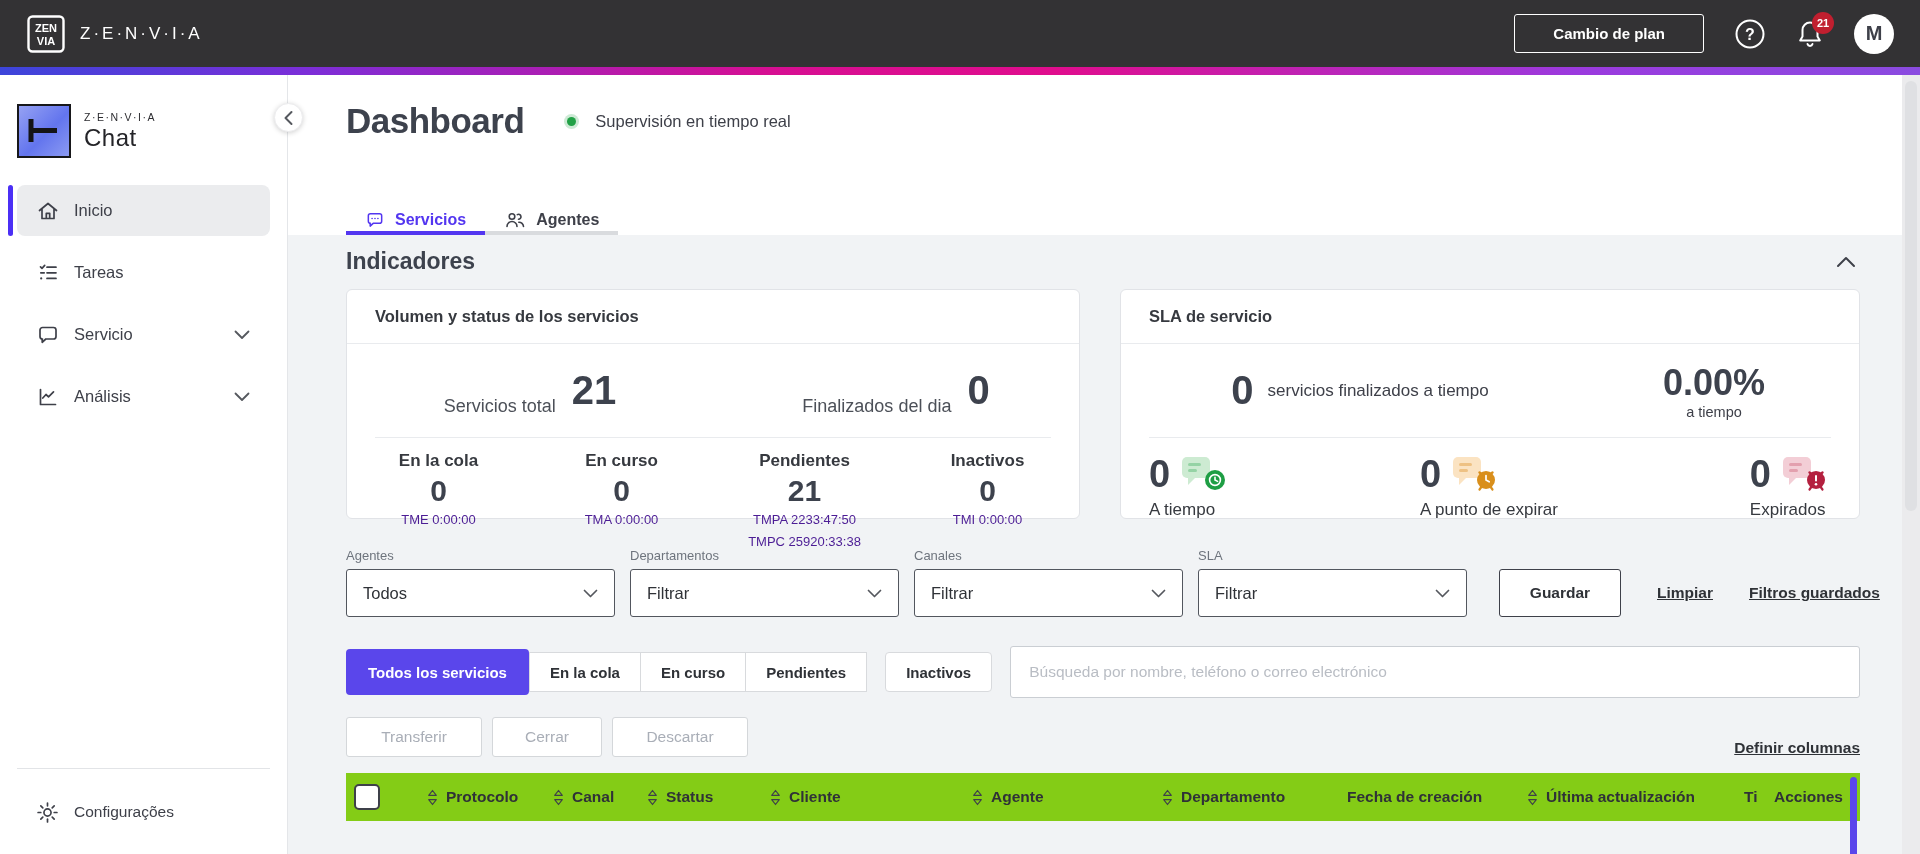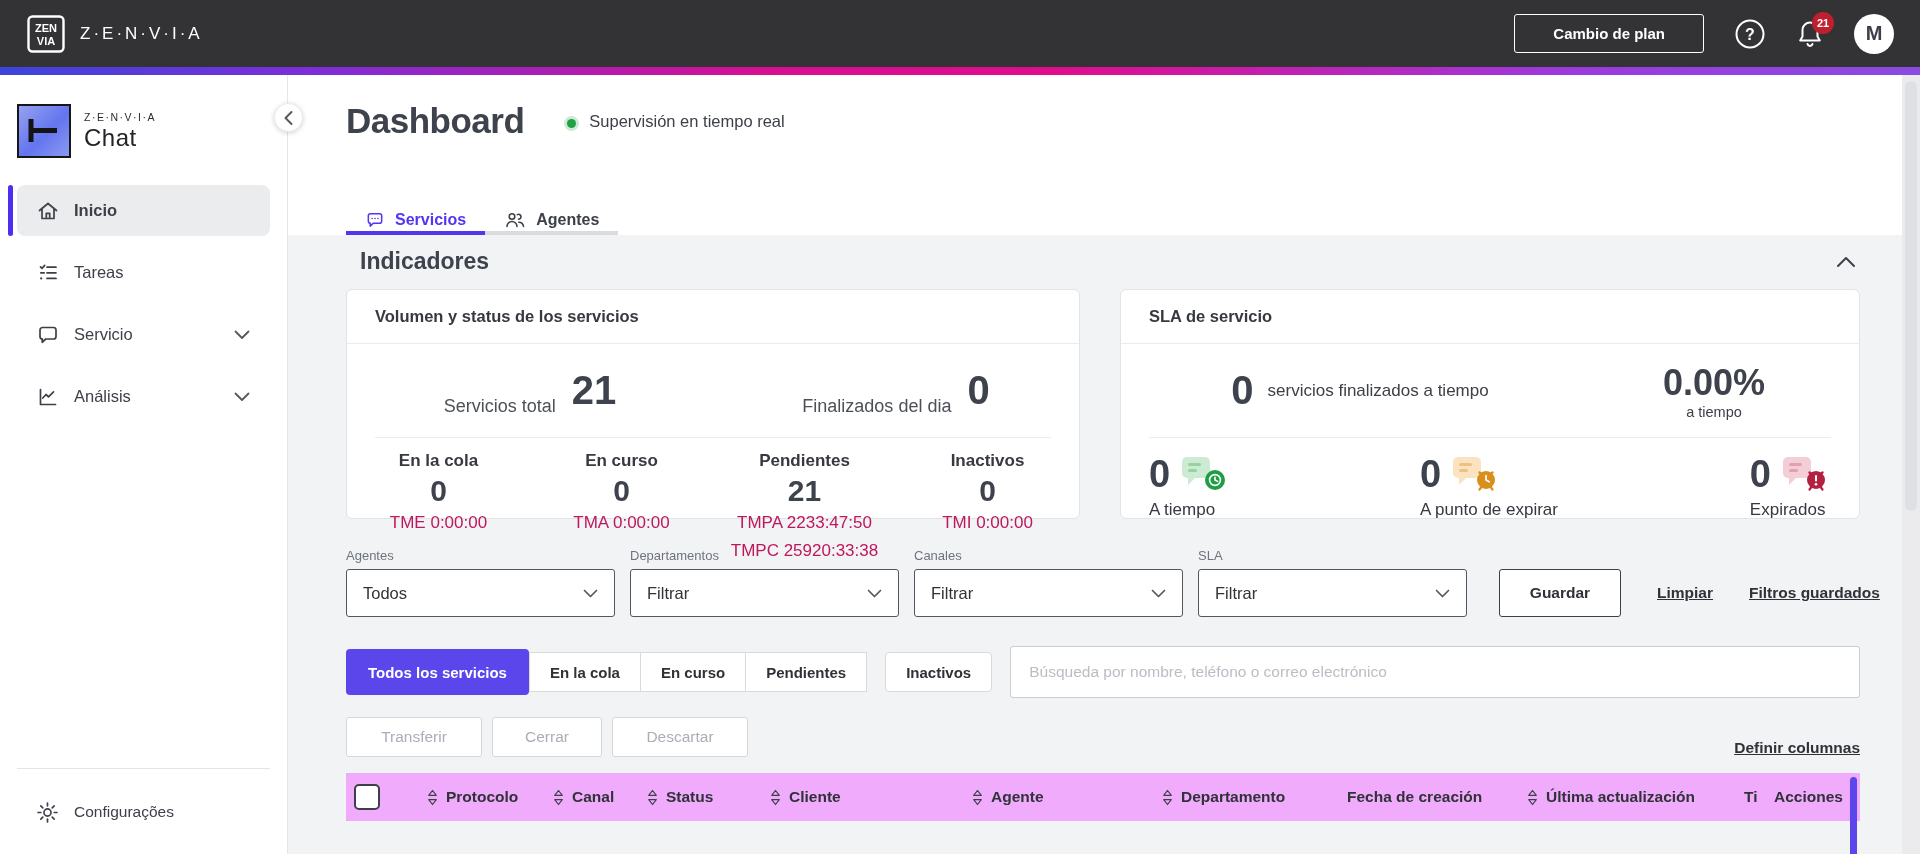--- a/index.html
+++ b/index.html
@@ -33,62 +33,62 @@
     background:#fff; border:1px solid #ececee; box-shadow:0 1px 5px rgba(0,0,0,.18); cursor:pointer;
     display:flex; align-items:center; justify-content:center; z-index:5; }
   .logo-row { display:flex; align-items:center; gap:13px; padding:29px 0 0 17px; }
   .chatlogo { width:54px; height:54px; border:2.5px solid #17171a; flex:none;
     background:linear-gradient(135deg,#96a2f3 0%,#6375ee 55%,#8b9af2 100%); position:relative; }
   .logo-sub { font-size:10.5px; letter-spacing:1.5px; color:#2c2c30; }
   .logo-product { font-size:24px; color:#242428; letter-spacing:.5px; margin-top:1px; }
   .nav { margin-top:27px; }
   .nav-item { position:relative; display:flex; align-items:center; gap:14px; height:51px;
     margin:0 17px 11px; border-radius:8px; padding-left:19px; font-size:16.5px; color:#3e4049; cursor:pointer; }
-  .nav-item.active { background:#ebecee; font-weight:700; }
+  .nav-item.active { background:#ebecee; font-weight:400; }
   .nav-ind { position:absolute; left:-9px; top:0; bottom:0; width:5px; border-radius:3px; background:#4b2ff5; }
   .nav-chev { margin-left:auto; margin-right:20px; display:flex; }
   .side-divider { position:absolute; left:17px; right:17px; bottom:85px; border-top:1px solid #e2e4e7; }
   .side-footer { position:absolute; left:0; right:0; bottom:14px; display:flex; align-items:center;
     gap:15px; height:56px; padding-left:36px; font-size:15.5px; cursor:pointer; }
 
   
   .band { height:160px; background:#fff; position:relative; padding:26px 0 0 58px; flex:none; }
   .title-row { display:flex; align-items:center; gap:40px; }
   .page-title { font-size:35px; font-weight:600; color:#3d424d; letter-spacing:-.5px; }
-  .live { display:flex; align-items:flex-end; gap:10px; font-size:16.5px; color:#3e4049; }
+  .live { display:flex; align-items:center; gap:16px; font-size:16.5px; color:#3e4049; }
   .live-dot { width:15px; height:15px; border-radius:50%; background:#cdead5; position:relative; }
   .live-dot::after { content:""; position:absolute; inset:3px; border-radius:50%; background:#21a146; }
   .tabs { position:absolute; left:58px; bottom:0; display:flex; }
   .tab { display:inline-flex; align-items:center; gap:10px; padding:0 19px 1px; font-size:16px;
     font-weight:700; border-bottom:4px solid #d9dbde; color:#3e4049; cursor:pointer; }
   .tab.active { color:#5336f0; border-bottom-color:#5336f0; }
 
   
   .content { flex:1; background:#f1f3f5; padding:0 42px 0 58px; overflow:hidden; }
-  .section-row { padding-top:13px; display:flex; align-items:center; justify-content:space-between;margin-left:14px; }
+  .section-row { padding-top:13px; display:flex; align-items:center; justify-content:space-between; }
   .section-title { font-size:23px; font-weight:700; color:#3d424d; }
   .sec-collapse { background:none; border:none; cursor:pointer; display:flex; padding:4px; }
 
   .cards { display:flex; gap:40px; margin-top:14px; }
   .card { background:#fff; border:1px solid #e1e3e7; border-radius:6px; height:230px; }
   .card.vol { width:734px; flex:none; }
   .card.sla { flex:1; }
   .card-head { height:54px; display:flex; align-items:center; padding:0 28px; font-size:16.5px;
     font-weight:700; border-bottom:1px solid #e9ebee; color:#36393f; }
   .card-divider { border-top:1px solid #e9ebee; margin:0 28px; }
 
   .totals { height:93px; display:flex; align-items:center; }
   .total-group { flex:1; display:flex; align-items:center; justify-content:center; gap:16px; }
   .total-label { font-size:18px; color:#4c5058;margin-top:32px; }
   .big-num { font-size:40px; font-weight:600; color:#3d424d; }
   .stats { display:flex; padding-top:13px; }
   .stat { flex:1; text-align:center; }
   .stat-label { font-size:17px; font-weight:700; color:#36393f; }
   .stat-value { font-size:30px; font-weight:600; color:#3d424d; margin-top:3px; }
-  .stat-sub { font-size:17px; color:#be185d; line-height:1.55; margin-top:2px; }
+  .stat-sub { font-size:13px; color:#4c1d95; line-height:1.55; margin-top:2px; }
 
   .sla-top { height:93px; display:flex; align-items:center; }
   .sla-finished { flex:1; display:flex; align-items:center; justify-content:center; gap:14px; }
   .sla-finished-label { font-size:17px; color:#3e4049; }
   .sla-pct-wrap { width:230px; text-align:center; margin-right:30px; }
   .sla-pct { font-size:36px; font-weight:600; color:#3d424d; }
   .sla-pct-label { font-size:14.5px; color:#3e4049; }
   .sla-items { display:flex; justify-content:space-between; padding:15px 30px 0 28px; }
   .sla-item-top { display:flex; align-items:center; gap:10px; }
   .sla-val { font-size:38px; font-weight:600; color:#3d424d; }
@@ -121,21 +121,21 @@
 
   
   .actions-row { display:flex; align-items:flex-end; margin-top:19px; gap:10px; }
   .ghost-btn { height:40px; background:#fff; border:1px solid #d4d7da; border-radius:3px;
     font-size:15.5px; color:#a9aeb7; font-family:inherit; cursor:pointer; }
   .w136 { width:136px; } .w110 { width:110px; }
   .define-link { margin-left:auto; }
 
   
   .table-wrap { margin-top:16px; position:relative; }
-  .thead { height:48px; background:#f0abfc; display:flex; align-items:center;justify-content:space-between; }
+  .thead { height:48px; background:#84cc16; display:flex; align-items:center;justify-content:space-between; }
   .th { display:flex; align-items:center; gap:8px; font-size:15.5px; font-weight:700; color:#2f3237; flex:none; }
   .cb-cell { width:81px; padding-left:8px; }
   .checkbox { width:26px; height:26px; background:#fff; border:2px solid #3e4049; border-radius:5px; cursor:pointer; }
   .tbl-thumb { position:absolute; right:3px; top:4px; width:7px; height:90px; border-radius:4px; background:#5a46eb; }
 </style>
 </head>
 <body>
 
 <header class="topbar">
   <div class="brandwrap">

